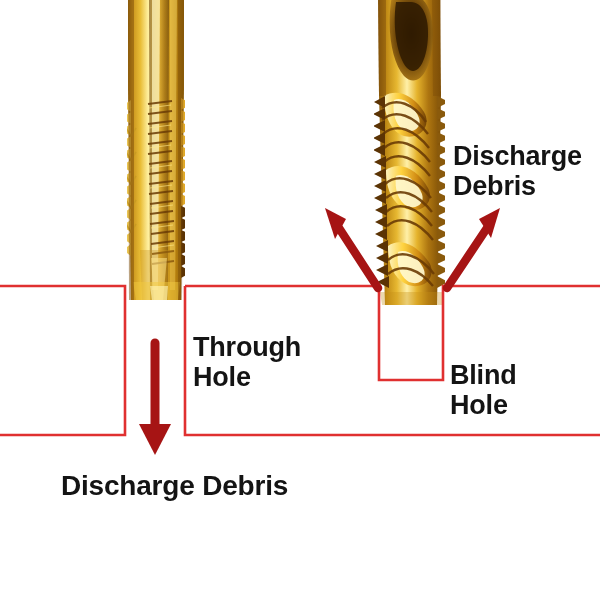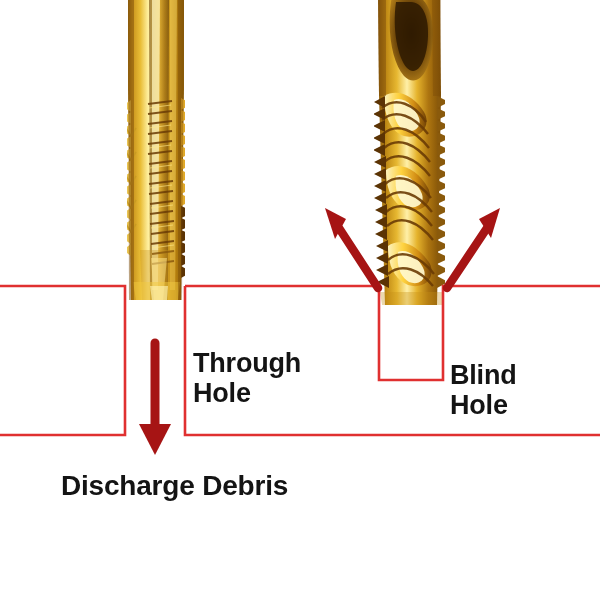--- a/index.html
+++ b/index.html
@@ -25,21 +25,21 @@
     position: absolute;
     font-family: "Liberation Sans", sans-serif;
     font-weight: bold;
     color: #141414;
     white-space: pre;
     line-height: 1.12;
     letter-spacing: -0.2px;
   }
   .label-through {
     left: 193px;
-    top: 348px;
+    top: 332px;
     font-size: 27px;
   }
   .label-blind {
     left: 450px;
     top: 328px;
     font-size: 27px;
     margin-top: 32px;
   }
   .label-discharge-top {
     left: 453px;
@@ -305,20 +305,22 @@
       <line x1="378" y1="288" x2="339" y2="228" stroke="#a61414" stroke-width="8.5" stroke-linecap="round"></line>
       <polygon points="325,208 346,219 335,239" fill="#a61414"></polygon>
     </g>
 
     <g>
       <line x1="447" y1="288" x2="487" y2="228" stroke="#a61414" stroke-width="8.5" stroke-linecap="round"></line>
       <polygon points="500,208 491,238 479,219" fill="#a61414"></polygon>
     </g>
   </svg>
 
+  <div class="label label-discharge-top">Discharge
+Debris</div>
 
   <div class="label label-through">Through
 Hole</div>
 
   <div class="label label-blind">Blind
 Hole</div>
 
   <div class="label label-discharge-bottom">Discharge Debris</div>
 
 </div>

